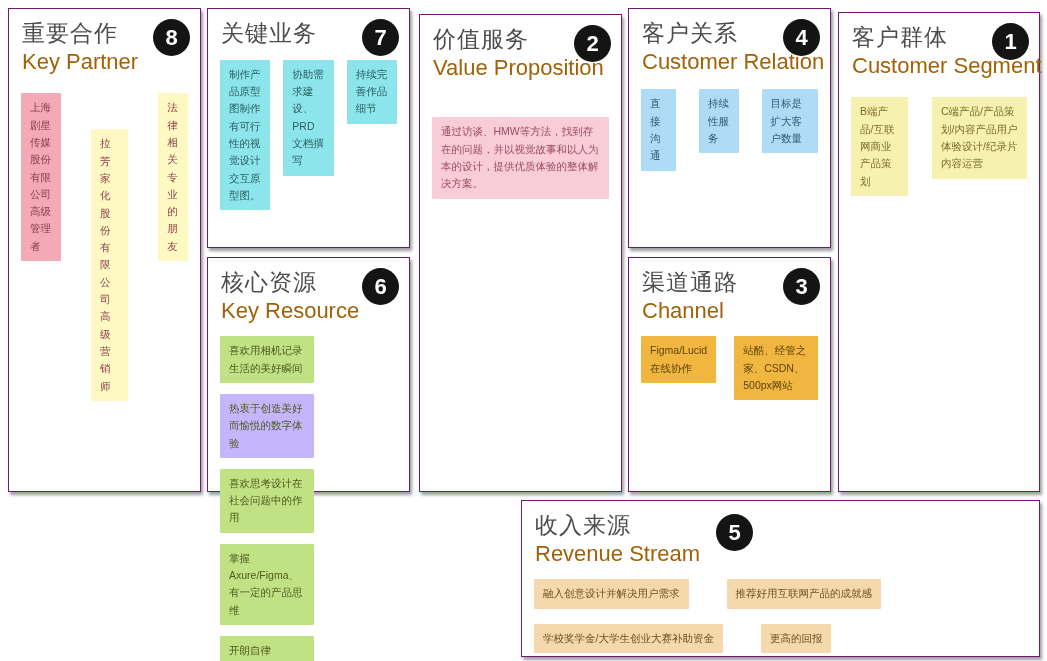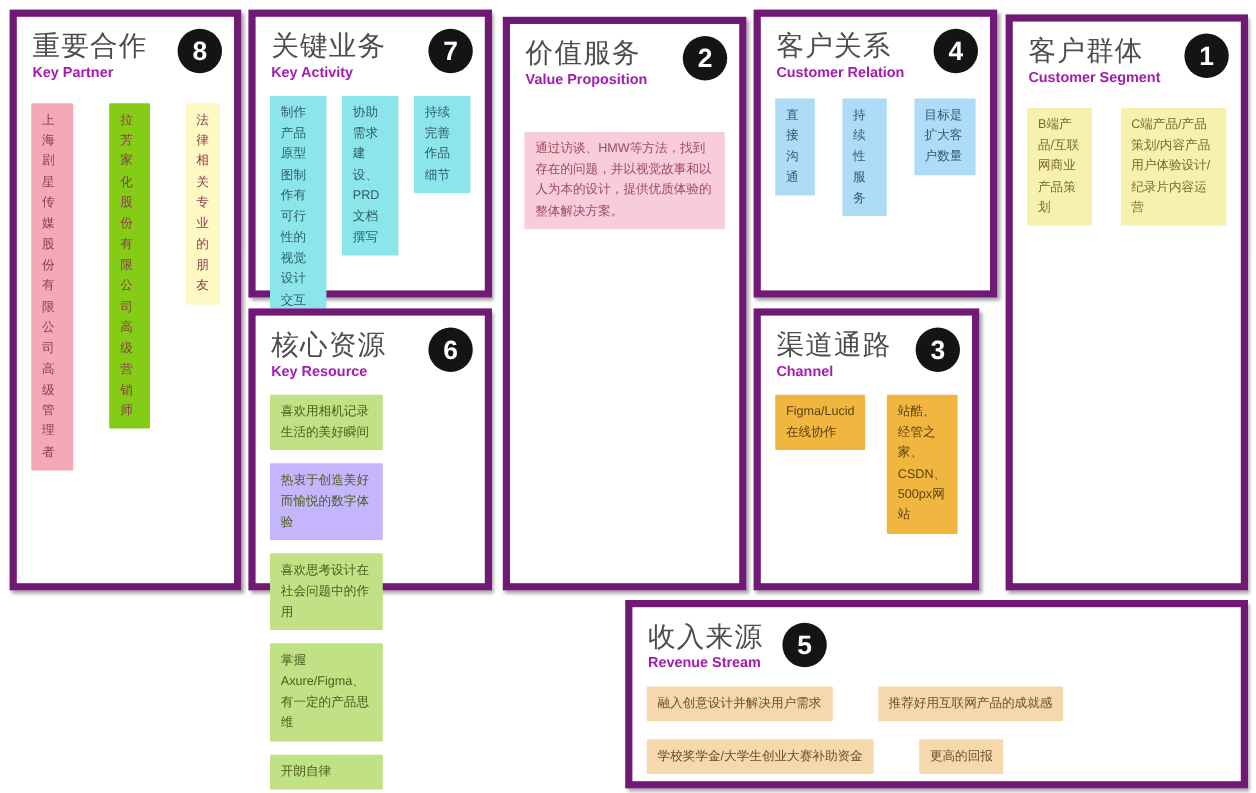--- a/index.html
+++ b/index.html
@@ -3,26 +3,26 @@
 <meta charset="utf-8">
 <style>
   * { margin:0; padding:0; box-sizing:border-box; }
   html,body { background:#ffffff; }
   body { font-family:"Liberation Sans","DejaVu Sans",sans-serif; }
   .canvas {
     position:relative; width:1047px; height:661px; background:#ffffff; overflow:hidden;
   }
   .panel {
     position:absolute; background:#ffffff;
-    border:6px solid #701a75;
+    border:1px solid #701a75;
     box-shadow:2px 3px 3px rgba(0,0,0,0.38);
   }
   .ph { position:relative; padding:10px 12px 4px 13px; }
   .tz { font-size:23px; font-weight:400; color:#4d4d4d; line-height:1.25; letter-spacing:1px; }
-  .te { font-size:12px; font-weight:700; color:#a21caf; line-height:1.25; white-space:nowrap; }
+  .te { font-size:22px; font-weight:400; color:#a16207; line-height:1.25; white-space:nowrap; }
   .badge {
     width:37px; height:37px; border-radius:50%;
     background:#141414; color:#ffffff;
     font-size:22px; font-weight:bold;
     display:flex; align-items:center; justify-content:center;
     flex:0 0 auto;
   }
   .badge-abs { position:absolute; top:10px; right:10px; }
   .ph-row { display:flex; align-items:flex-start; }
   .ph-row .badge { margin-left:16px; margin-top:3px; }
@@ -52,47 +52,46 @@
   #p-cost .notes { padding-top:6px; }
   #p-cost .note { color:#5f4878; }
   #p-revenue .notes { flex-direction:row; flex-wrap:wrap; column-gap:38px; row-gap:15px; padding-top:8px; }
   #p-revenue .note { color:#6e4f23; white-space:nowrap; }
   
   #p-partner  { left:8px;   top:8px;   width:193px; height:484px; }
   #p-activity { left:207px; top:8px;   width:203px; height:240px; }
   #p-resource { left:207px; top:257px; width:203px; height:235px; }
   #p-value    { left:419px; top:14px;  width:203px; height:478px; }
   #p-relation { left:628px; top:8px;   width:203px; height:240px; }
-  #p-channel  { left:628px; top:257px; width:188px; height:235px; }
+  #p-channel  { left:628px; top:257px; width:203px; height:235px; }
   #p-segment  { left:838px; top:12px;  width:202px; height:480px; }
   #p-cost     { left:5px;   top:500px; width:507px; height:157px; }
   #p-revenue  { left:521px; top:500px; width:519px; height:157px; }
 </style>
 </head>
 <body>
 
 <div class="canvas">
 
   <section class="panel" id="p-partner">
     <header class="ph">
       <h2 class="tz">重要合作</h2>
       <div class="te">Key Partner</div>
       <div class="badge badge-abs">8</div>
     </header>
     <div class="notes">
       <div class="note" style="background-color: rgb(243, 169, 182);">上海剧星传媒股份有限公司高级管理者</div>
-      <div class="note" style="background-color: #84cc16;">拉芳家化股份有限公司高级营销师</div>
+      <div class="note" style="background-color: #fef9c3; margin-top: 36px;">拉芳家化股份有限公司高级营销师</div>
       <div class="note" style="background-color: #fef9c3;">法律相关专业的朋友</div>
     </div>
   </section>
 
   <section class="panel" id="p-activity">
     <header class="ph">
       <h2 class="tz">关键业务</h2>
-      <div class="te">Key Activity</div>
       <div class="badge badge-abs">7</div>
     </header>
     <div class="notes">
       <div class="note" style="background-color: rgb(139, 229, 235);">制作产品原型图制作有可行性的视觉设计交互原型图。</div>
       <div class="note" style="background-color: rgb(139, 229, 235);">协助需求建设、PRD文档撰写</div>
       <div class="note" style="background-color: rgb(139, 229, 235);">持续完善作品细节</div>
     </div>
   </section>
 
   <section class="panel" id="p-resource">

